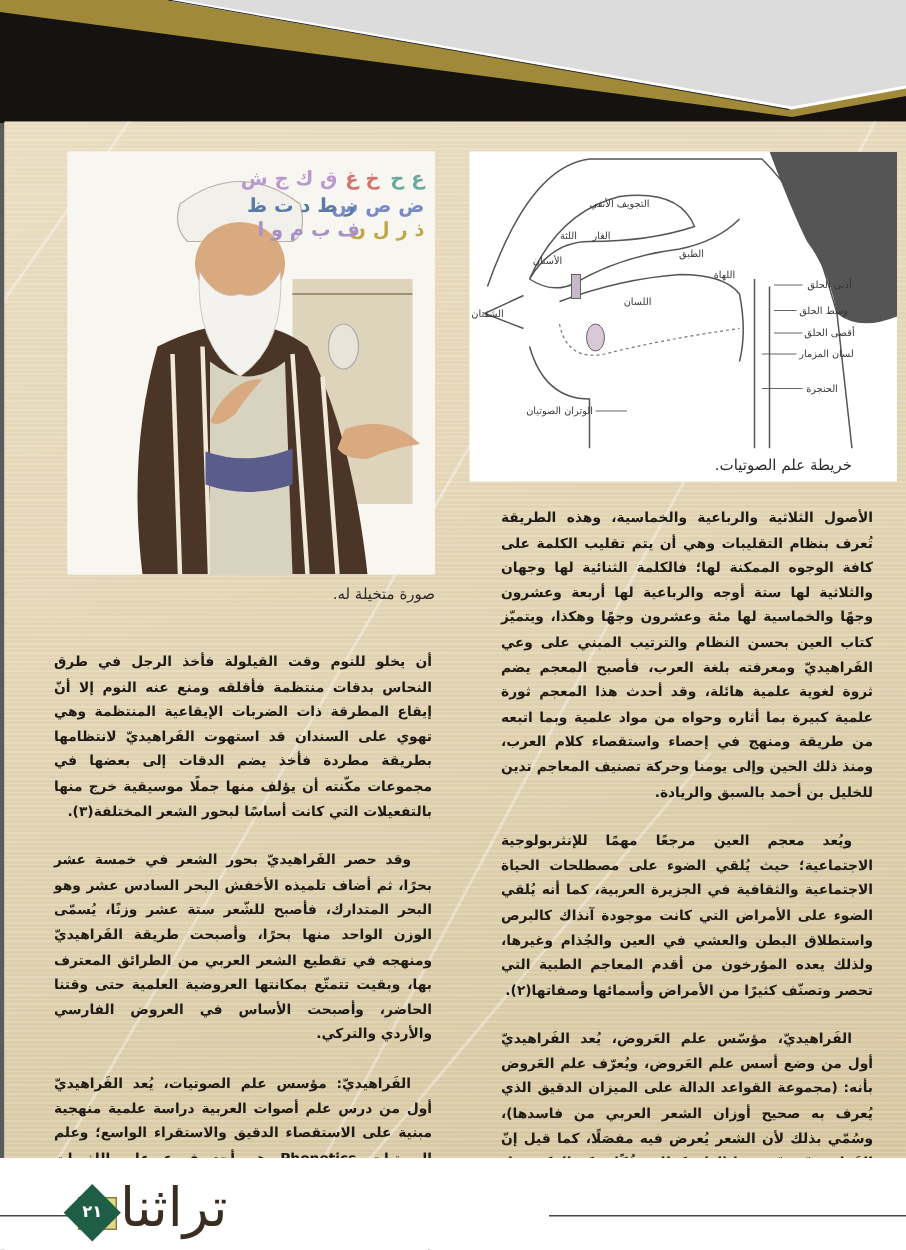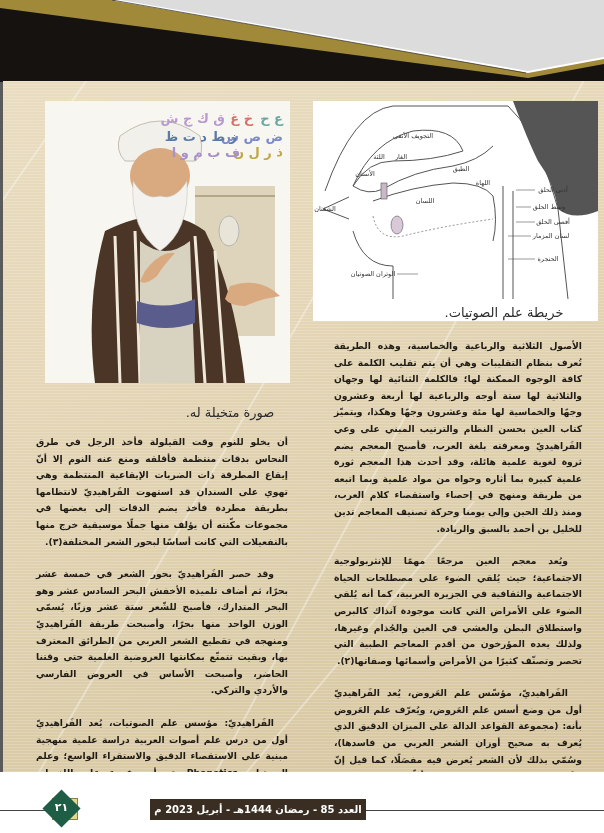--- a/index.html
+++ b/index.html
@@ -16,21 +16,21 @@
       linear-gradient(160deg, #e9dcc0 0%, #e4d6b6 35%, #dccdaa 70%, #d6c59f 100%);
     overflow: hidden;
   }
   .page-bg .streak { position: absolute; width: 2px; height: 900px; background: rgba(255,255,255,0.35); transform-origin: top left; }
   .left-edge { position: absolute; left: 0; top: 0; width: 3px; height: 833px; background: #5a5a5a; }
 
   .img-box { position: absolute; background: #fff; overflow: hidden; }
   .portrait { left: 45px; top: 101px; width: 245px; height: 282px; }
   .diagram { left: 313px; top: 101px; width: 285px; height: 220px; }
 
-  .caption { position: absolute; font-size: 13px; color: #2b2b2b; direction: rtl; text-align: center; font-family: "DejaVu Sans", sans-serif; }
+  .caption { position: absolute; font-size: 10px; color: #2b2b2b; direction: rtl; text-align: right; font-family: "DejaVu Sans", sans-serif; }
 
   .col {
     position: absolute; direction: rtl; text-align: justify; text-align-last: right;
     font-family: "DejaVu Sans", sans-serif; font-weight: bold; font-size: 9.2px; line-height: 16.6px; color: #1e1a14;
   }
   .col p { margin: 16px; }
   .col p.indent { text-indent: 14px; }
   .col-right { left: 318px; top: 322px; width: 280px; }
   .col-left { left: 20px; top: 418px; width: 284px; }
 
@@ -88,21 +88,21 @@
       <text x="238" y="22" text-anchor="end" fill="#6aa8a0">ع ح</text>
       <text x="208" y="22" text-anchor="end" fill="#d7706a">خ غ</text>
       <text x="180" y="22" text-anchor="end" fill="#b89ad0">ق ك ج ش</text>
       <text x="238" y="40" text-anchor="end" fill="#7a8ac8">ض ص س</text>
       <text x="192" y="40" text-anchor="end" fill="#5a7aa8">ز ط د ت ظ</text>
       <text x="238" y="56" text-anchor="end" fill="#c0a848">ذ ر ل ن</text>
       <text x="195" y="56" text-anchor="end" fill="#a890c8">ف ب م و ا</text>
     </g>
   </svg>
 </div>
-<div class="caption" style="left:170px; top:405px; width:120px;">صورة متخيلة له.</div>
+<div class="caption" style="left:170px; top:391px; width:120px;">صورة متخيلة له.</div>
 
 <div class="img-box diagram">
   <svg width="285" height="198" viewBox="0 0 285 198">
     <rect width="285" height="198" fill="#ffffff"></rect>
     <path d="M200 0 L285 0 L285 110 Q260 120 245 108 Q240 80 225 60 Q215 40 200 0 Z" fill="#555"></path>
     <path d="M12 90 Q40 10 80 5 L195 5 Q220 30 230 60 Q240 90 245 108" fill="none" stroke="#555" stroke-width="1"></path>
     <path d="M40 85 Q60 40 100 30 Q140 25 150 50 Q120 60 80 60 Q55 60 40 85" fill="none" stroke="#555" stroke-width="1"></path>
     <path d="M40 85 Q55 95 70 88 Q100 70 140 65 Q165 60 180 45" fill="none" stroke="#555" stroke-width="1"></path>
     <path d="M36 96 L10 108 L36 118" fill="none" stroke="#555" stroke-width="1"></path>
     <path d="M60 100 Q100 85 140 82 Q170 82 180 95 Q185 120 180 140" fill="none" stroke="#555" stroke-width="1"></path>
@@ -154,14 +154,14 @@
 </div>
 
 <div class="footer">
   <div class="footer-line" style="left:0; width:46px;"></div>
   <div class="footer-line" style="left:366px; width:238px;"></div>
   <div class="page-num-wrap">
     <div class="page-num-sq"></div>
     <div class="page-num-diamond"></div>
     <div class="page-num-text">٢١</div>
   </div>
-  <div class="issue-box">العدد 85 - رمضان 1444هـ - أبريل 2023 م</div>
+  <div class="logo-text">تراثنا</div>
 </div>
 
 </body></html>

